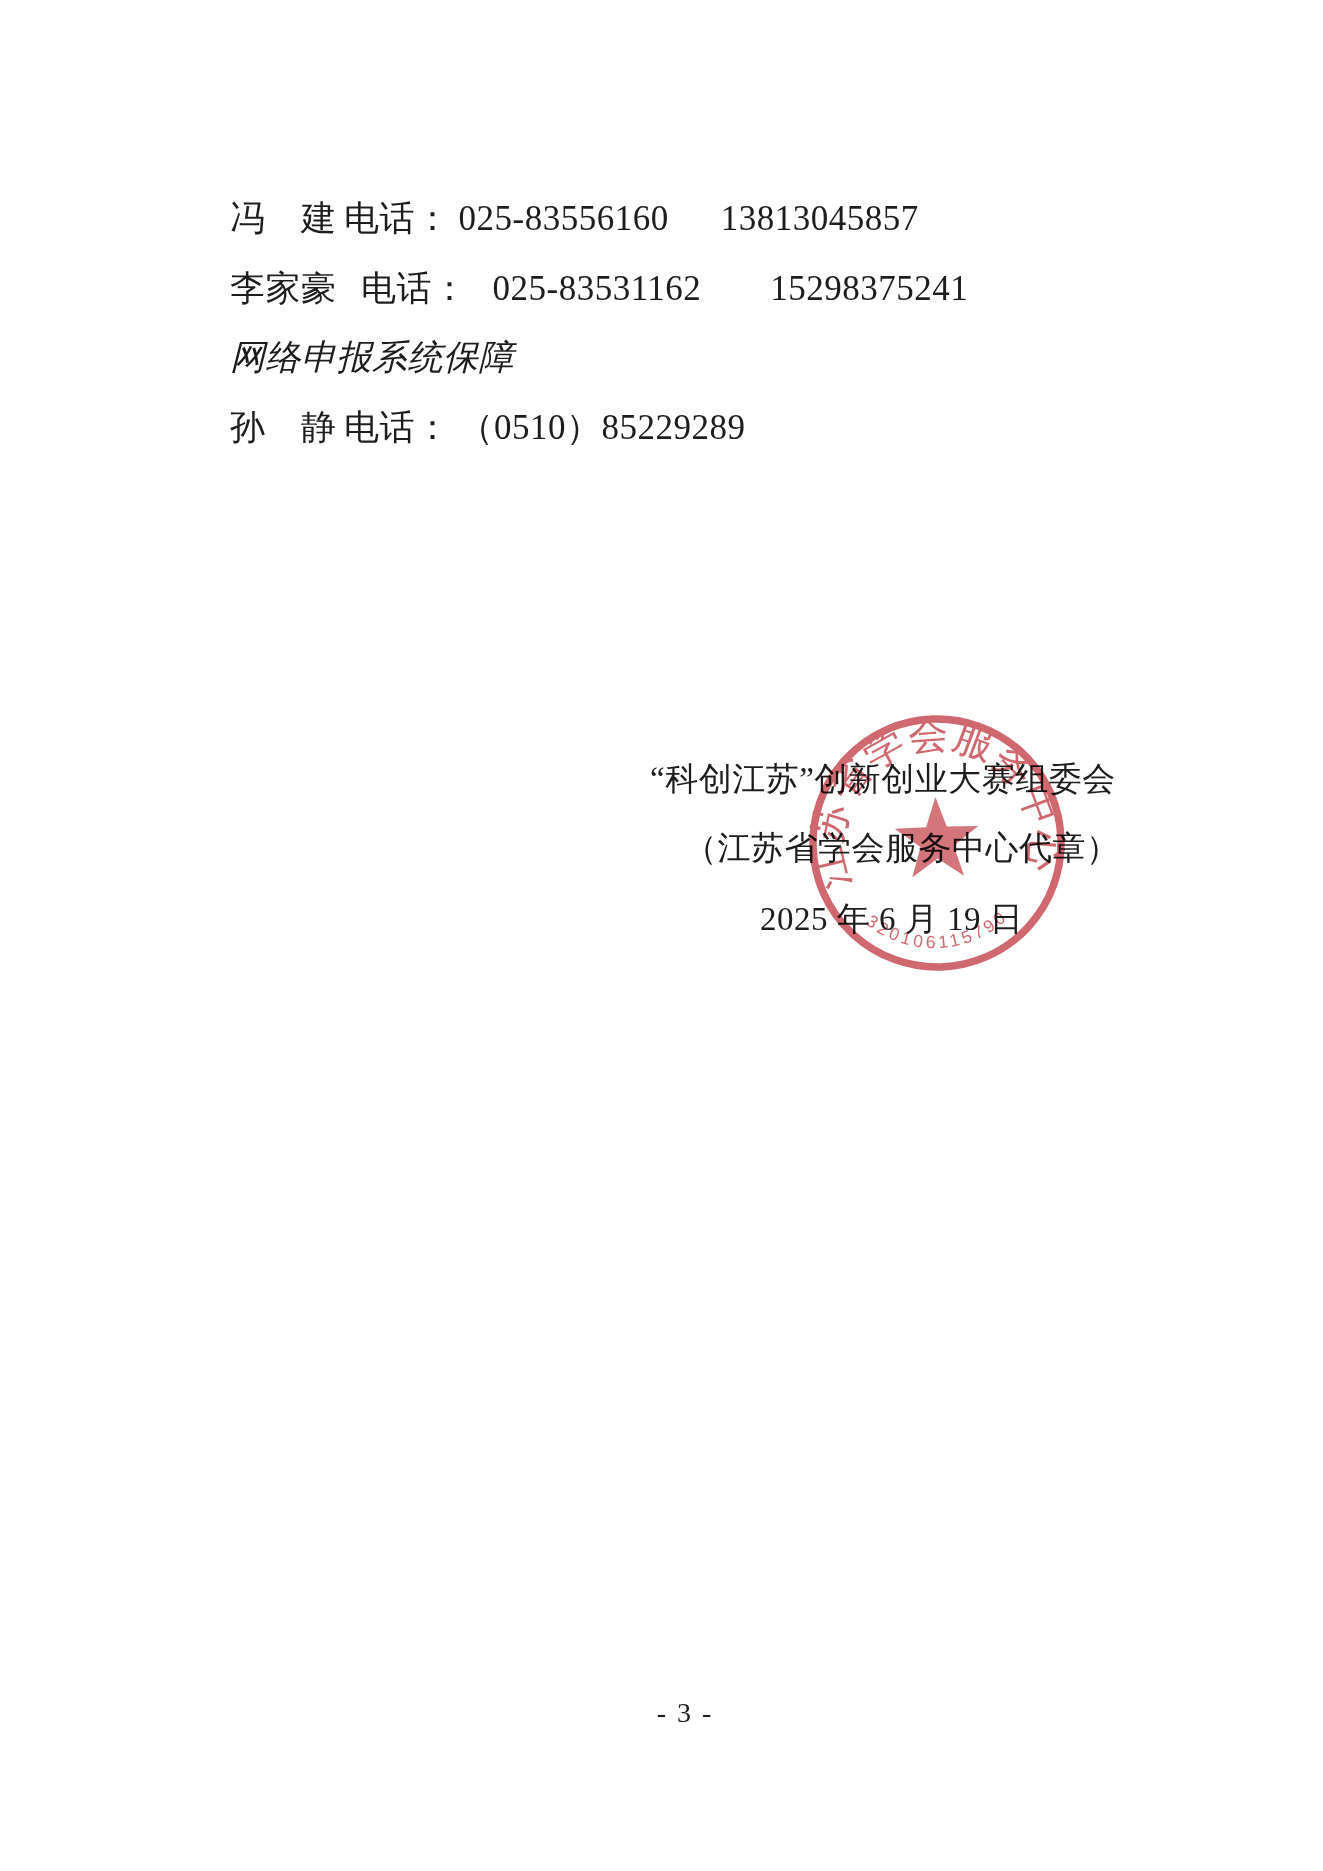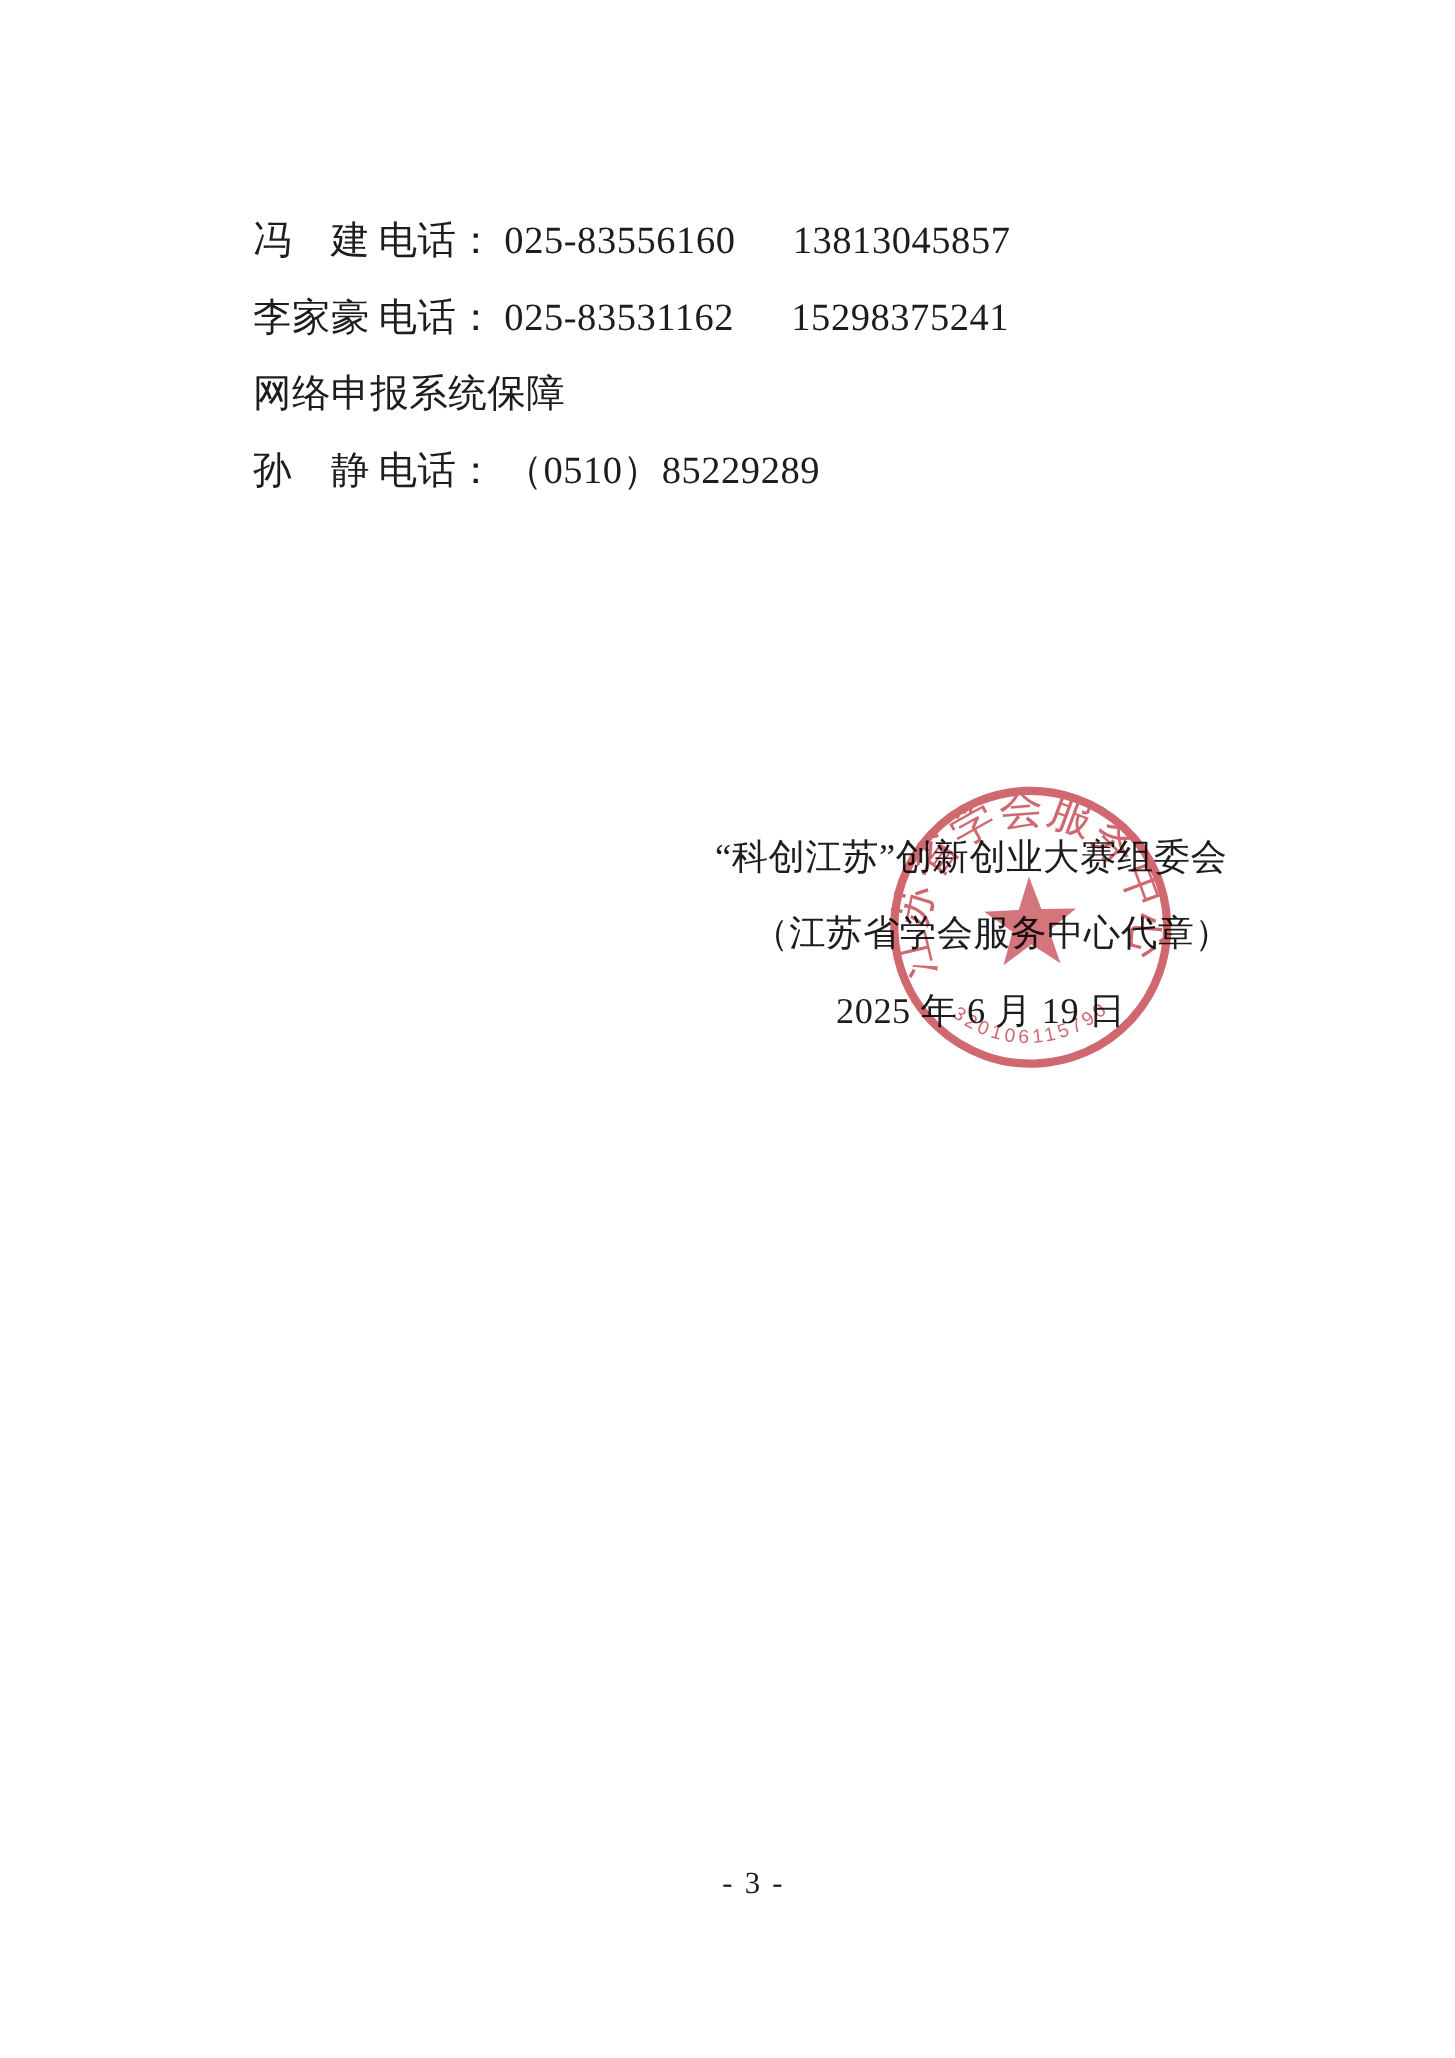--- a/index.html
+++ b/index.html
@@ -45,28 +45,28 @@
 
 <div class="page">
 
   <div class="textline contact" style="top:197px;left:230px;">
     <span class="name">冯　建</span>
     <span>电话：</span>
     <span class="phone1">025-83556160</span>
     <span class="phone2">13813045857</span>
   </div>
 
-  <div class="textline contact" style="top:267px;left:230px;">
+  <div class="textline contact" style="top:267px;left:230px;gap:17px;">
     <span class="name">李家豪</span>
     <span>电话：</span>
     <span class="phone1">025-83531162</span>
     <span class="phone2">15298375241</span>
   </div>
 
-  <div class="textline" style="top:336px;left:230px;">网络申报系统保障</div>
+  <div class="textline" style="top:336px;left:230px;font-style:italic;">网络申报系统保障</div>
 
   <div class="textline contact" style="top:406px;left:230px;">
     <span class="name">孙　静</span>
     <span>电话：</span>
     <span class="phone1">（0510）85229289</span>
   </div>
 
 
   <div class="sigline" style="top:826px;left:684px;">（江苏省学会服务中心代章）</div>
   <div class="sigline" style="top:757px;left:650px;">“科创江苏”创新创业大赛组委会</div>

